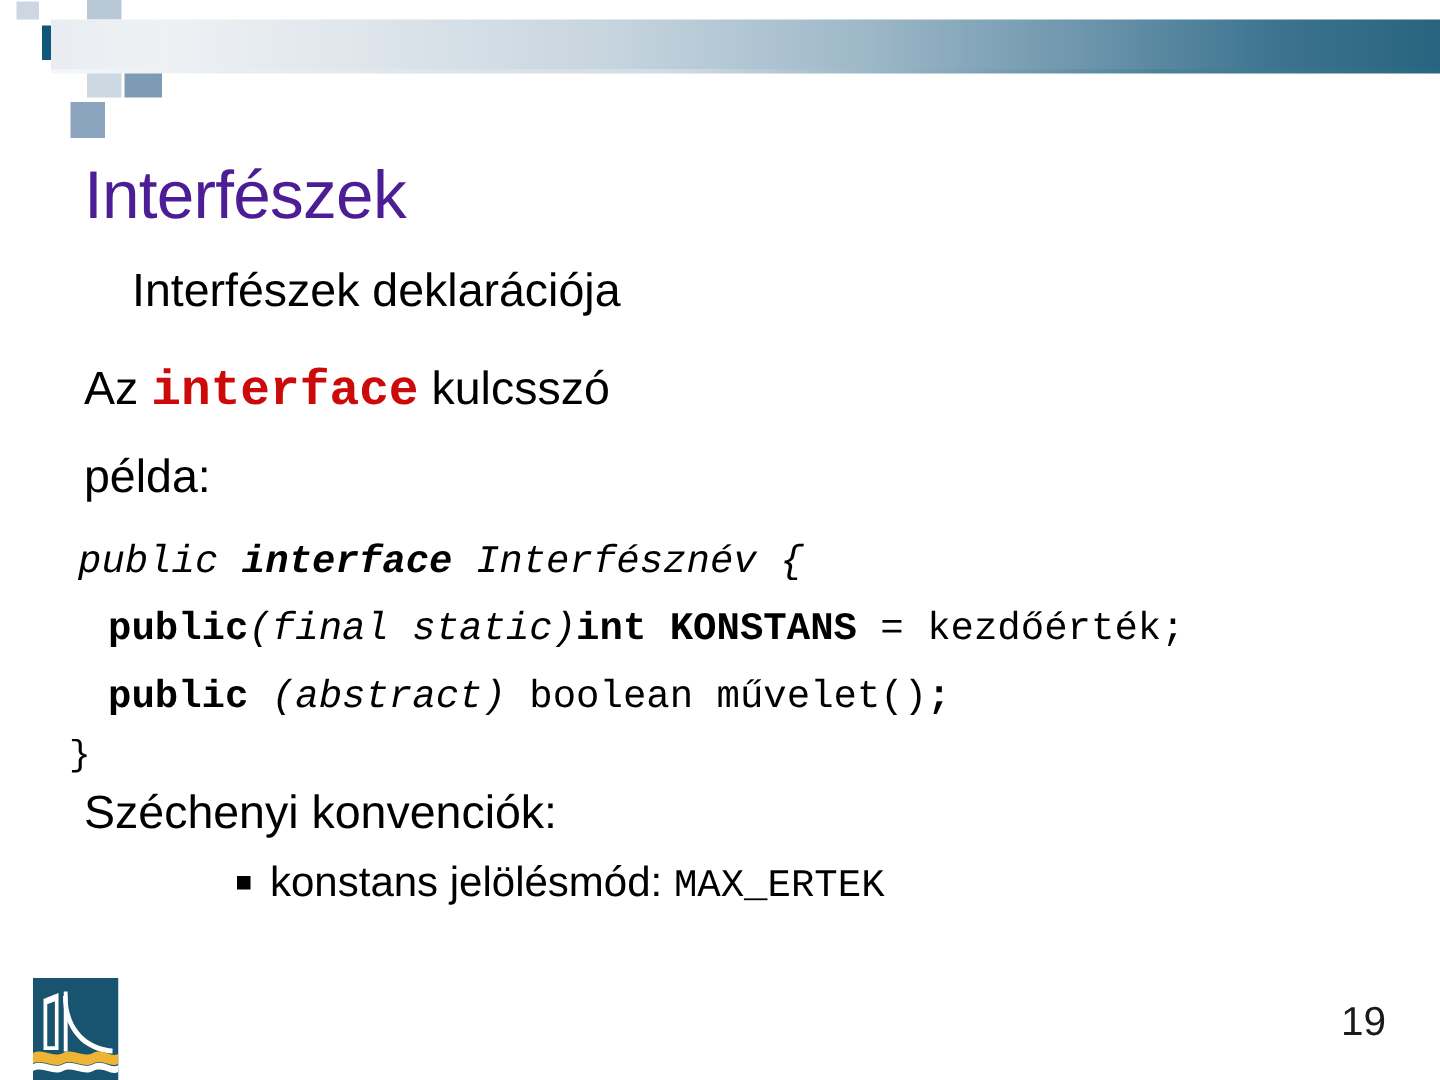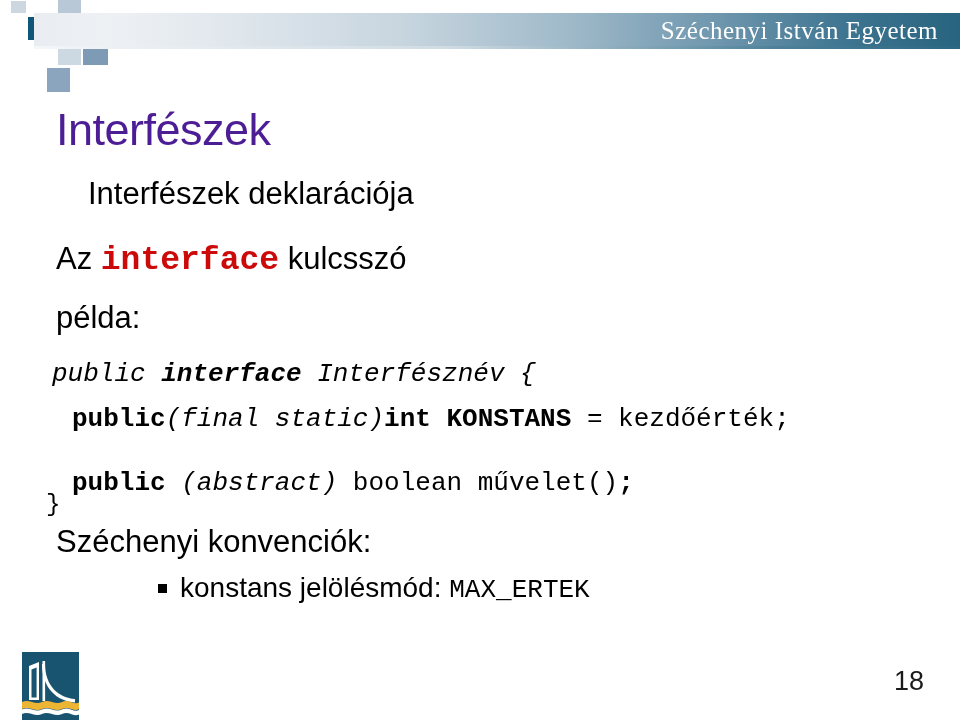--- a/index.html
+++ b/index.html
@@ -145,21 +145,20 @@
   <div class="sq sq-b"></div>
   <div class="sq sq-c"></div>
   <div class="sq sq-d"></div>
   <div class="sq sq-e"></div>
   <div class="sq sq-f"></div>
   <div class="sq sq-g"></div>
   <div class="sq sq-h"></div>
 
   <div class="header-band"></div>
   <div class="header-band-under"></div>
-  <div class="header-title">Széchenyi István Egyetem</div>
 </div>
 
 <div class="slide-title">Interfészek</div>
 
 <div class="content">
 
   <div class="line l-sans lvl1" style="top:176px;margin-left:32px;">Interfészek deklarációja</div>
 
   <div class="line lvl1" style="top:241px;">
     <span class="l-sans">Az</span><span class="l-sans">&nbsp;</span><span class="kw-red">interface</span><span class="l-sans">&nbsp;</span><span class="l-sans">kulcsszó</span>
@@ -168,21 +167,21 @@
   <div class="line l-sans lvl1" style="top:300px;">példa:</div>
 
   <div class="line l-mono lvl-code1" style="top:359px;font-style:italic;">
     <span>public </span><span class="b">interface</span><span> Interfésznév {</span>
   </div>
 
   <div class="line l-mono lvl-code2" style="top:404px;">
     <span class="b">public</span><span class="i">(final static)</span><span class="b">int KONSTANS</span><span> = kezdőérték;</span>
   </div>
 
-  <div class="line l-mono lvl-code2" style="top:449px;margin-top:19px;">
+  <div class="line l-mono lvl-code2" style="top:449px;">
     <span class="b">public</span><span class="i"> (abstract)</span><span> boolean művelet()</span><span class="b">;</span>
   </div>
 
   <div class="line l-mono" style="left:46px; top:491px; font-size:24px;">}</div>
 
   <div class="line l-sans lvl1" style="top:524px;">Széchenyi konvenciók:</div>
 
   <div class="line lvl2" style="top:572px;">
     <span class="bullet-sq"></span><span class="l-sans">konstans jelölésmód: </span><span class="l-mono" style="font-size:26px;">MAX_ERTEK</span>
   </div>
@@ -200,13 +199,13 @@
 
     <path d="M23 12 C23 34, 37 46, 53 47 L53 50.4 C35 49.4, 20 36, 20 12 Z" fill="#ffffff"></path>
 
     <path d="M0 50 C7 46.5, 13 53.5, 20 50 C27 46.5, 33 53.5, 40 50 C47 46.5, 52 53.5, 57 50.5
              L57 57 C52 60.5, 47 53.5, 40 57 C33 60.5, 27 53.5, 20 57 C13 60.5, 7 53.5, 0 57 Z" fill="#eeb434"></path>
     <path d="M0 57.5 C7 54, 13 61, 20 57.5 C27 54, 33 61, 40 57.5 C47 54, 52 61, 57 58
              L57 62.5 C52 65.5, 47 58.5, 40 62 C33 65.5, 27 58.5, 20 62 C13 65.5, 7 58.5, 0 62 Z" fill="#ffffff"></path>
   </svg>
 </div>
 
-<div class="page-number">18</div>
+<div class="page-number">19</div>
 
 </body></html>

